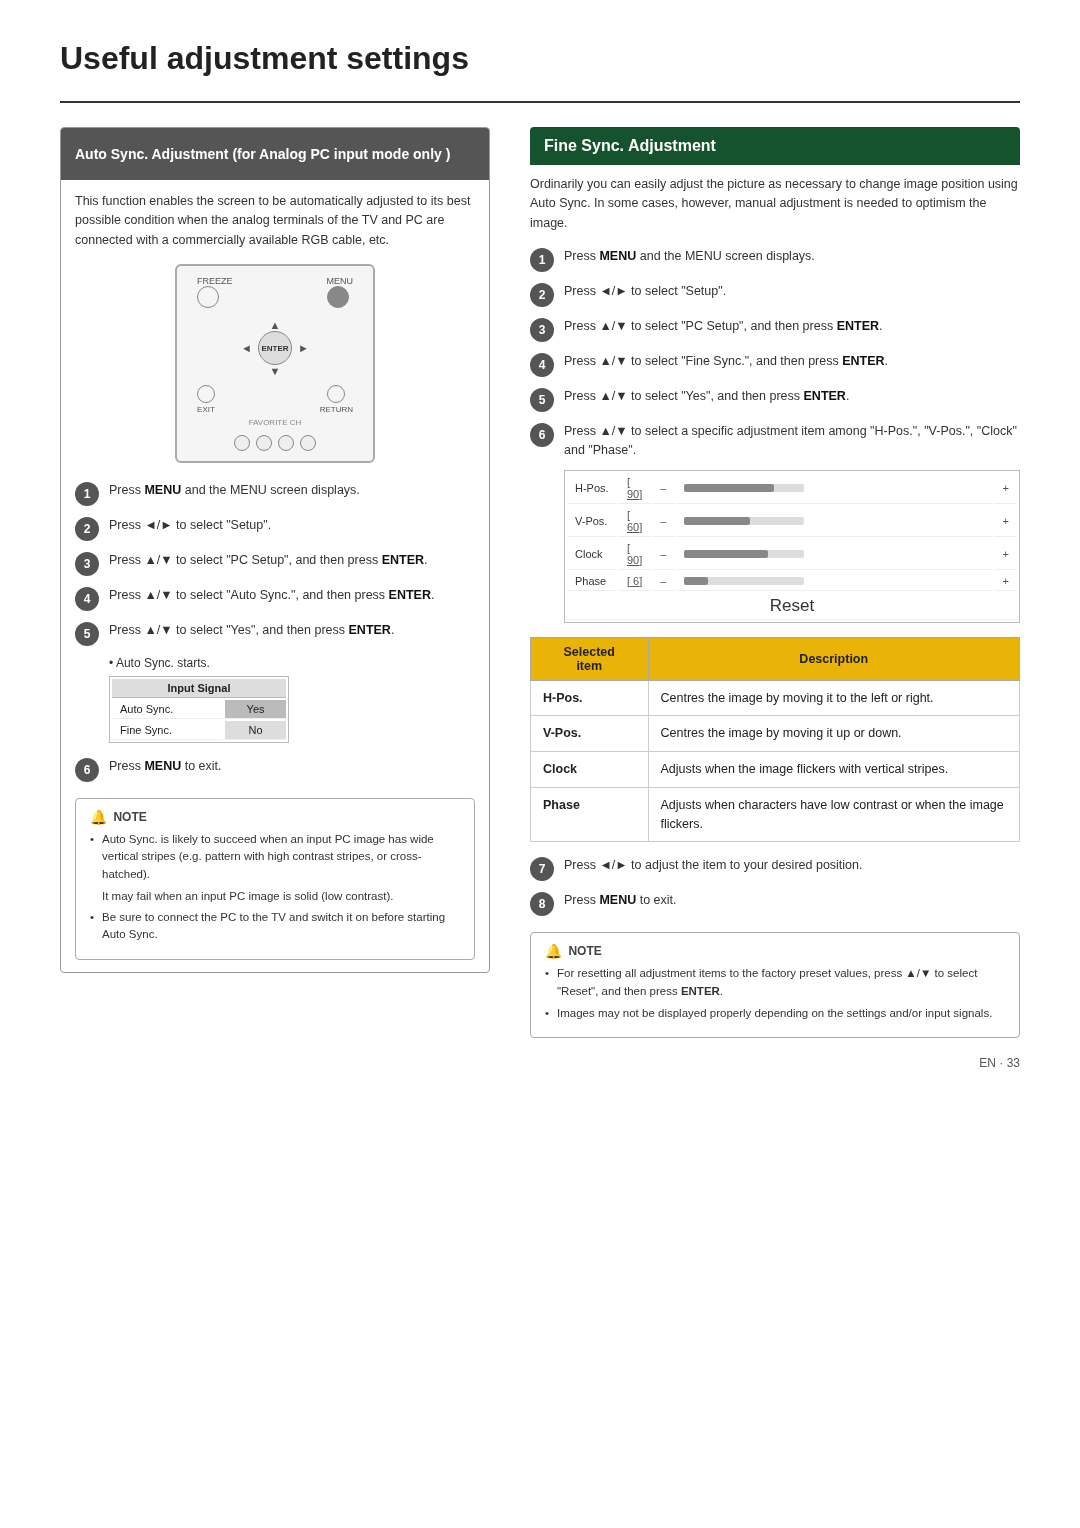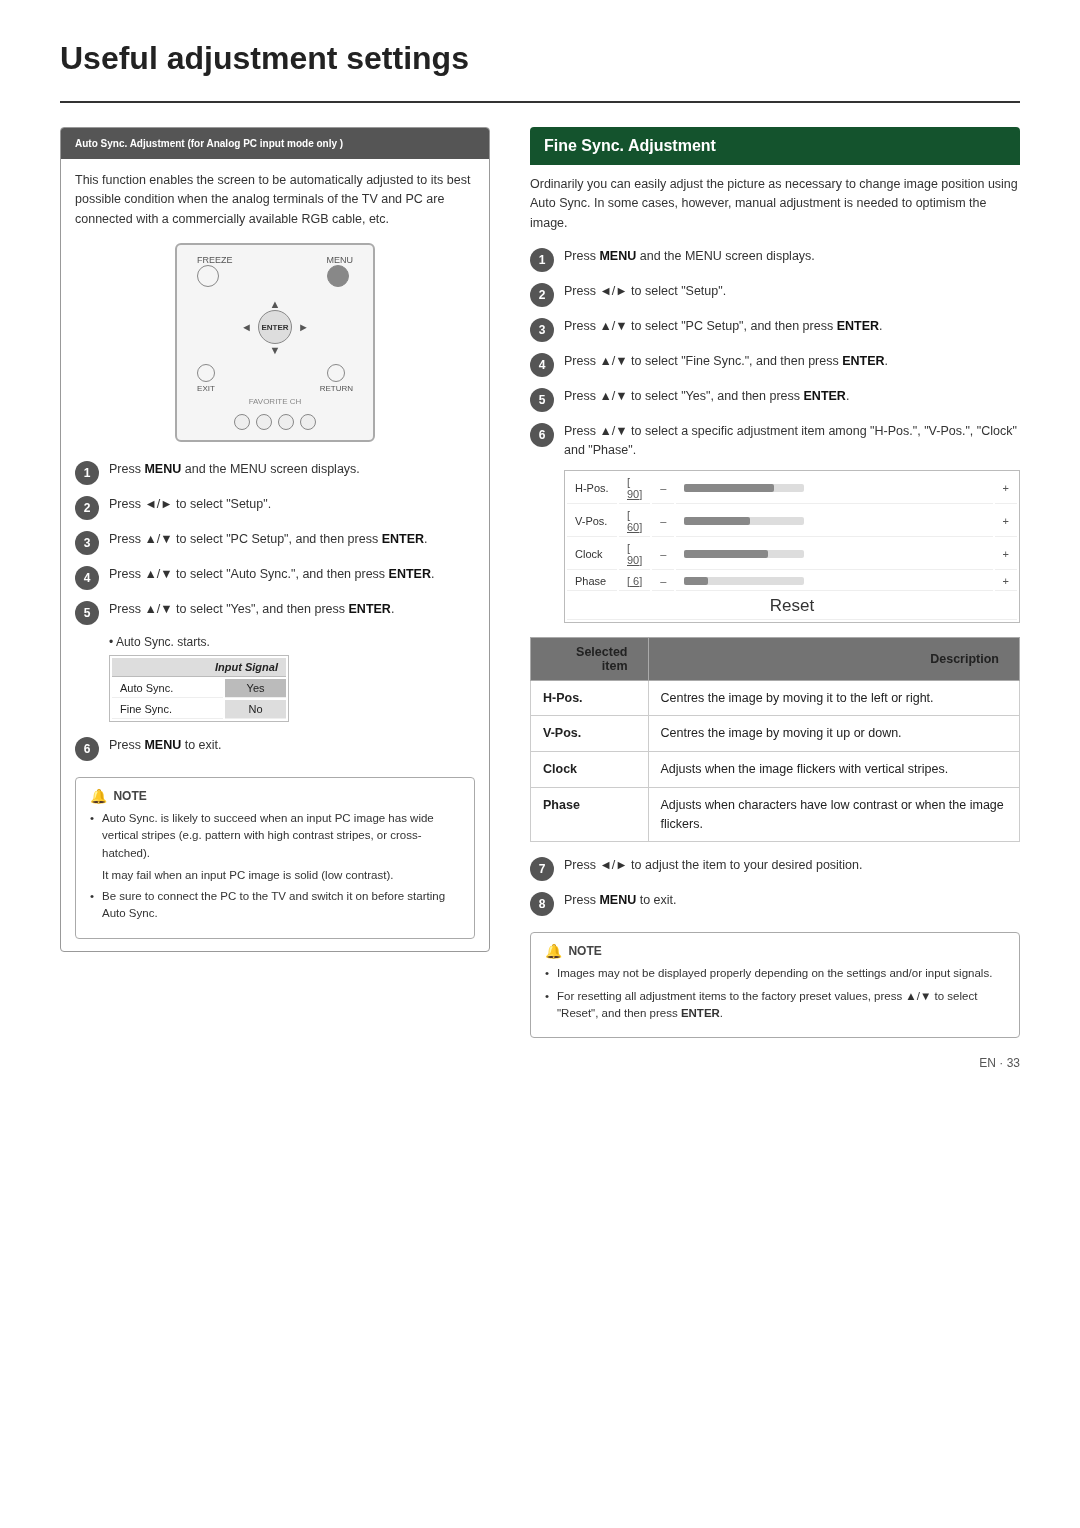--- a/index.html
+++ b/index.html
@@ -24,23 +24,23 @@
       display: flex;
       gap: 40px;
       align-items: flex-start;
     }
     .left-col { flex: 0 0 430px; }
     .right-col { flex: 1; }
 
     .section-header {
       background: #555;
       color: #fff;
-      font-size: 10px;
-      font-weight: bold;
-      padding: 10px 14px;
+      font-size: 14px;
+      font-weight: bold;
+      padding: 18px 14px;
       border-radius: 4px 4px 0 0;
       margin-bottom: 0;
     }
     .section-box {
       border: 1px solid #999;
       border-radius: 4px;
       overflow: hidden;
       margin-bottom: 18px;
     }
     .section-box .section-header {
@@ -177,24 +177,23 @@
     .input-signal-table {
       border: 1px solid #bbb;
       font-size: 11px;
       margin-top: 6px;
       margin-left: 34px;
       width: 180px;
     }
     .input-signal-table th {
       background: #ddd;
       padding: 3px 8px;
-      text-align: right;
+      text-align: center;
       font-weight: bold;
       border-bottom: 1px solid #bbb;
-      font-style: italic;
     }
     .input-signal-table td {
       padding: 3px 8px;
       border-bottom: 1px solid #eee;
     }
     .input-signal-table .yes-cell {
       background: #bbb;
       text-align: center;
       padding: 2px 10px;
     }
@@ -285,23 +284,23 @@
     .reset-row td { font-size: 17px; color: #333; padding: 3px 8px; text-align: center; }
 
     
     .desc-table {
       width: 100%;
       border-collapse: collapse;
       margin: 14px 0;
       font-size: 12.5px;
     }
     .desc-table th {
-      background: #737373;
+      background: #eab308;
       padding: 7px 20px;
-      text-align: right;
+      text-align: center;
       font-weight: bold;
       border: 1px solid #aaa;
     }
     .desc-table td {
       padding: 8px 12px;
       border: 1px solid #ccc;
       vertical-align: top;
       line-height: 1.5;
     }
     .desc-table td:first-child { font-weight: bold; }
@@ -539,19 +538,19 @@
         <div class="step-num">8</div>
         <div class="step-text">Press <b>MENU</b> to exit.</div>
       </div>
     </div>
 
     <div class="note-box">
       <div class="note-header">
         <span class="note-icon">🔔</span>
         <span>NOTE</span>
       </div>
+      <div class="note-bullet">For resetting all adjustment items to the factory preset values, press ▲/▼ to select "Reset", and then press <b>ENTER</b>.</div>
       <div class="note-bullet">Images may not be displayed properly depending on the settings and/or input signals.</div>
-      <div class="note-bullet">For resetting all adjustment items to the factory preset values, press ▲/▼ to select "Reset", and then press <b>ENTER</b>.</div>
     </div>
   </div>
 </div>
 
 <div class="page-num">EN · 33</div>
 
 </body></html>

